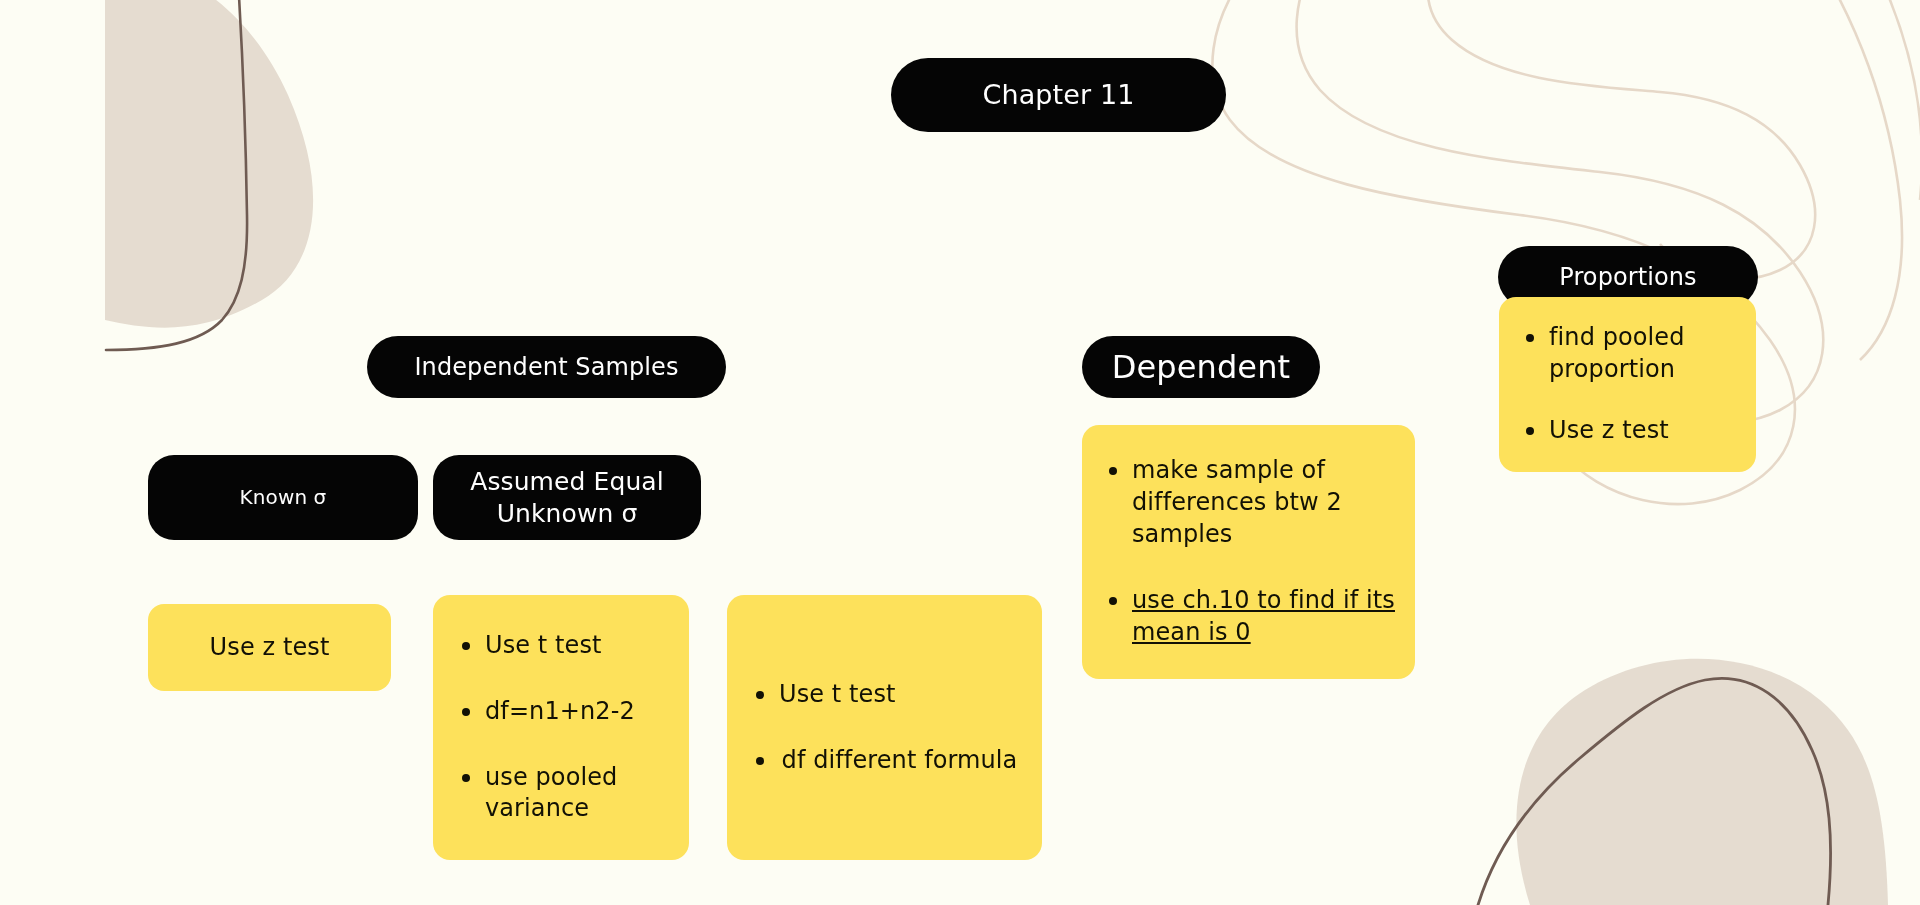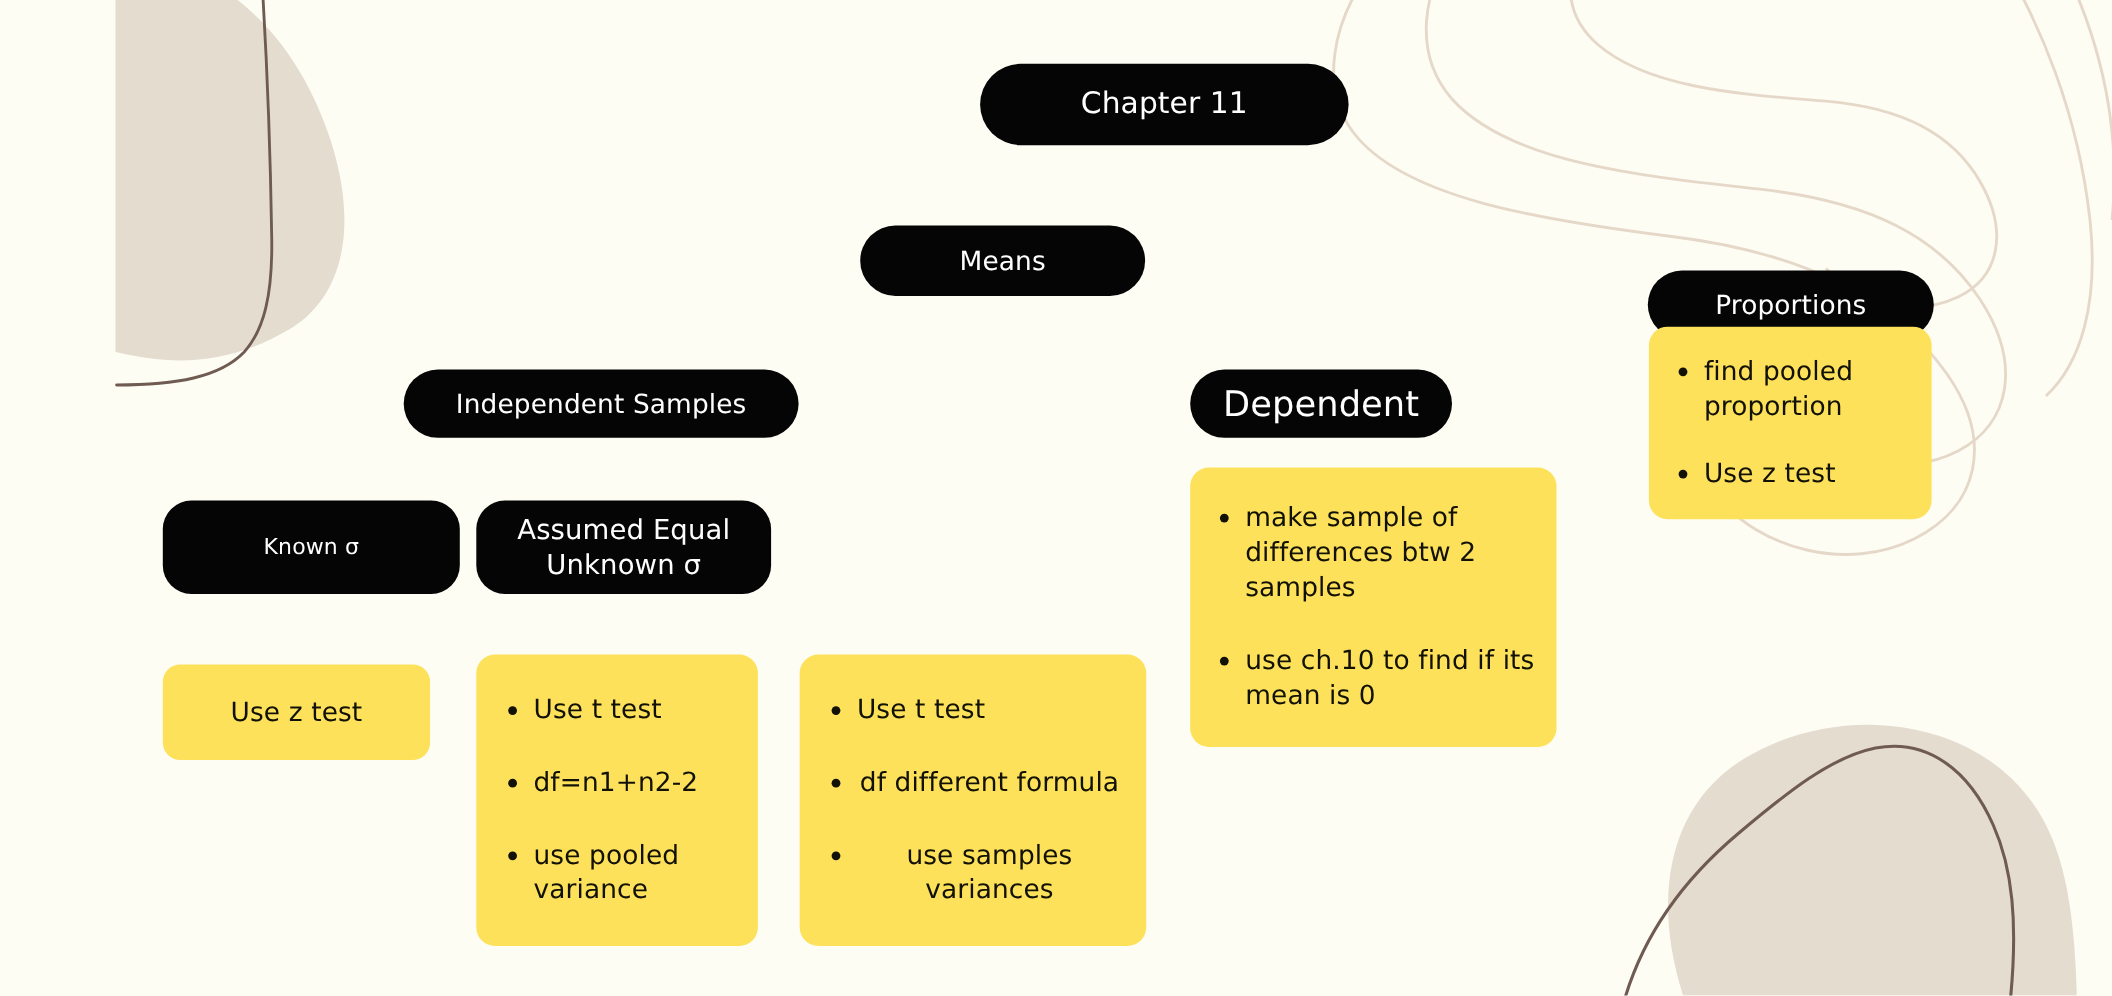--- a/index.html
+++ b/index.html
@@ -130,21 +130,21 @@
     left: 1483px; top: 297px; width: 257px; height: 175px;
     padding: 0 20px;
   }
   #c-pooled li { font-size: 24px; }
   #c-pooled li + li { margin-top: 29px; }
 
   #c-dep {
     left: 1066px; top: 425px; width: 333px; height: 254px;
     padding: 0 20px;
   }
-  #c-dep li + li { margin-top: 34px; }
+  #c-dep li + li { margin-top: 34px; text-decoration: underline; }
 
   #c-equal {
     left: 417px; top: 595px; width: 256px; height: 265px;
     padding: 0 22px;
   }
   #c-equal li + li { margin-top: 34px; }
 
   #c-unequal {
     left: 711px; top: 595px; width: 315px; height: 265px;
     padding: 0 22px;
@@ -178,21 +178,20 @@
            C 1870 742 1885 800 1888 905 Z"></path>
 
   <path fill="none" stroke="#6f5b52" stroke-width="2.8" stroke-linecap="round" d="M 1478 905 C 1495 850 1530 800 1580 758 C 1625 720 1665 688 1705 680
            C 1752 671 1790 700 1812 750 C 1830 790 1834 840 1828 905"></path>
 </svg>
 
 <div id="canvas">
 
   <div class="node node-dark" id="n-chapter">Chapter 11</div>
 
-  <div class="node node-dark" id="n-means">Means</div>
 
   <div class="node node-dark" id="n-proportions">Proportions</div>
 
   <div class="card" id="c-pooled">
     <ul>
       <li>find pooled proportion</li>
       <li>Use z test</li>
     </ul>
   </div>
 
@@ -219,17 +218,16 @@
       <li>Use t test</li>
       <li>df=n1+n2-2</li>
       <li>use pooled variance</li>
     </ul>
   </div>
 
   <div class="card" id="c-unequal">
     <ul>
       <li>Use t test</li>
       <li>df different formula</li>
-      <li>use samples variances</li>
     </ul>
   </div>
 
 </div>
 
 </body></html>

